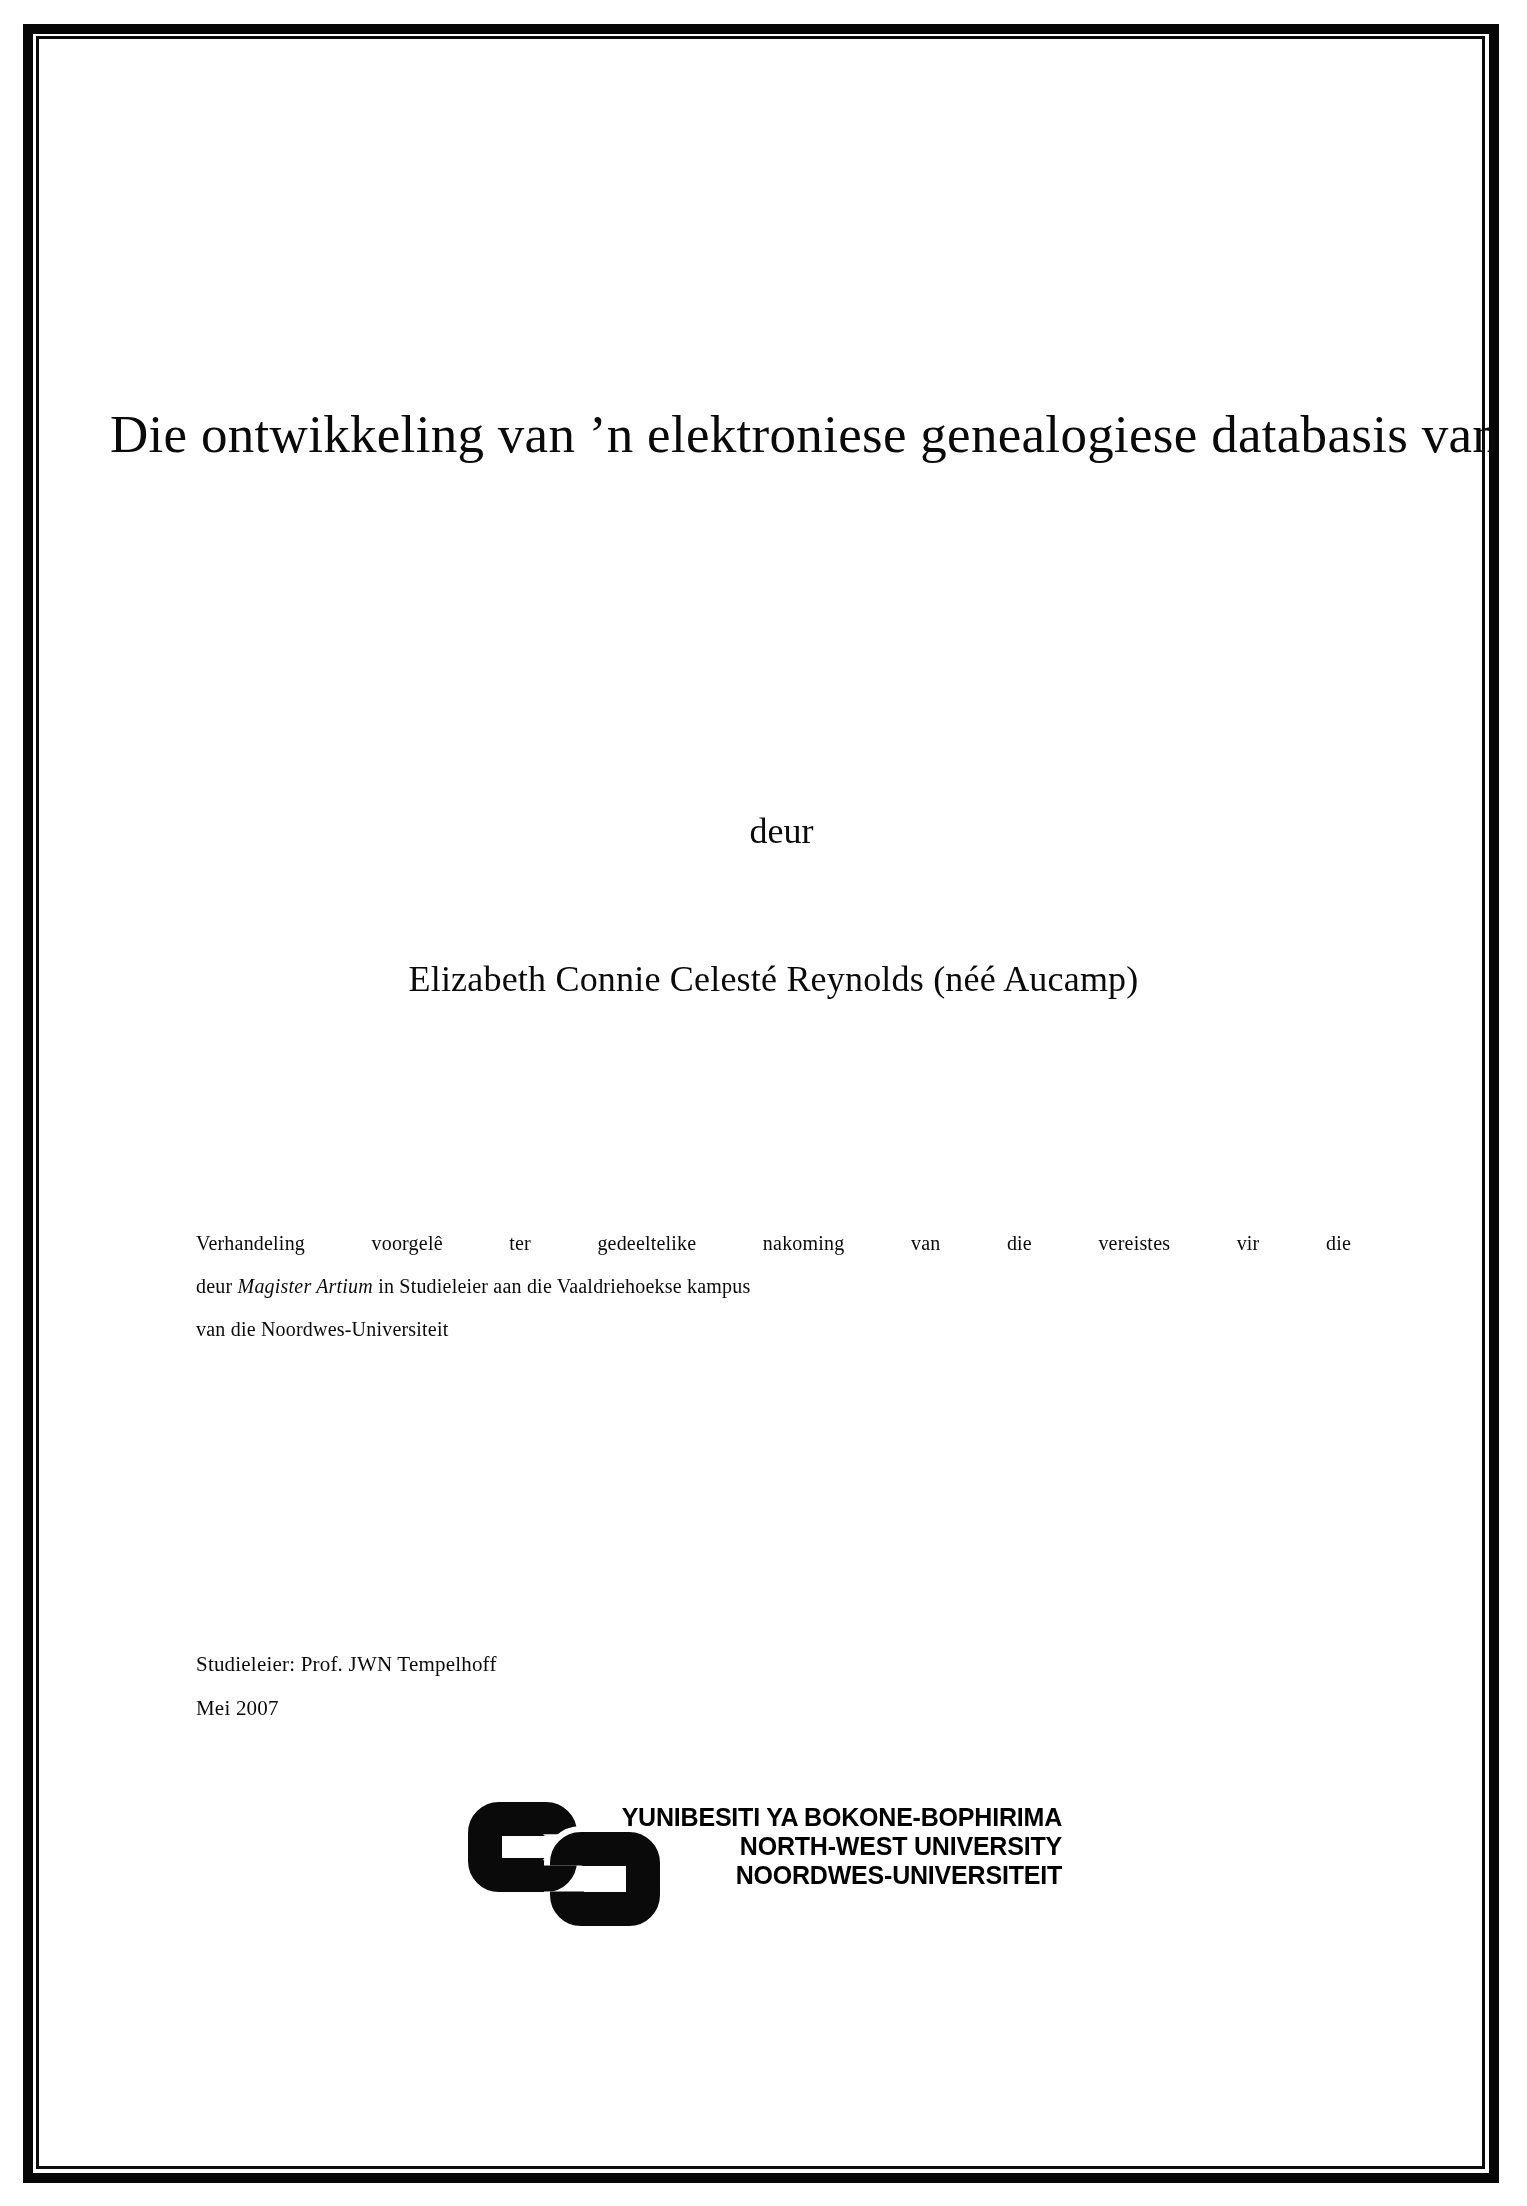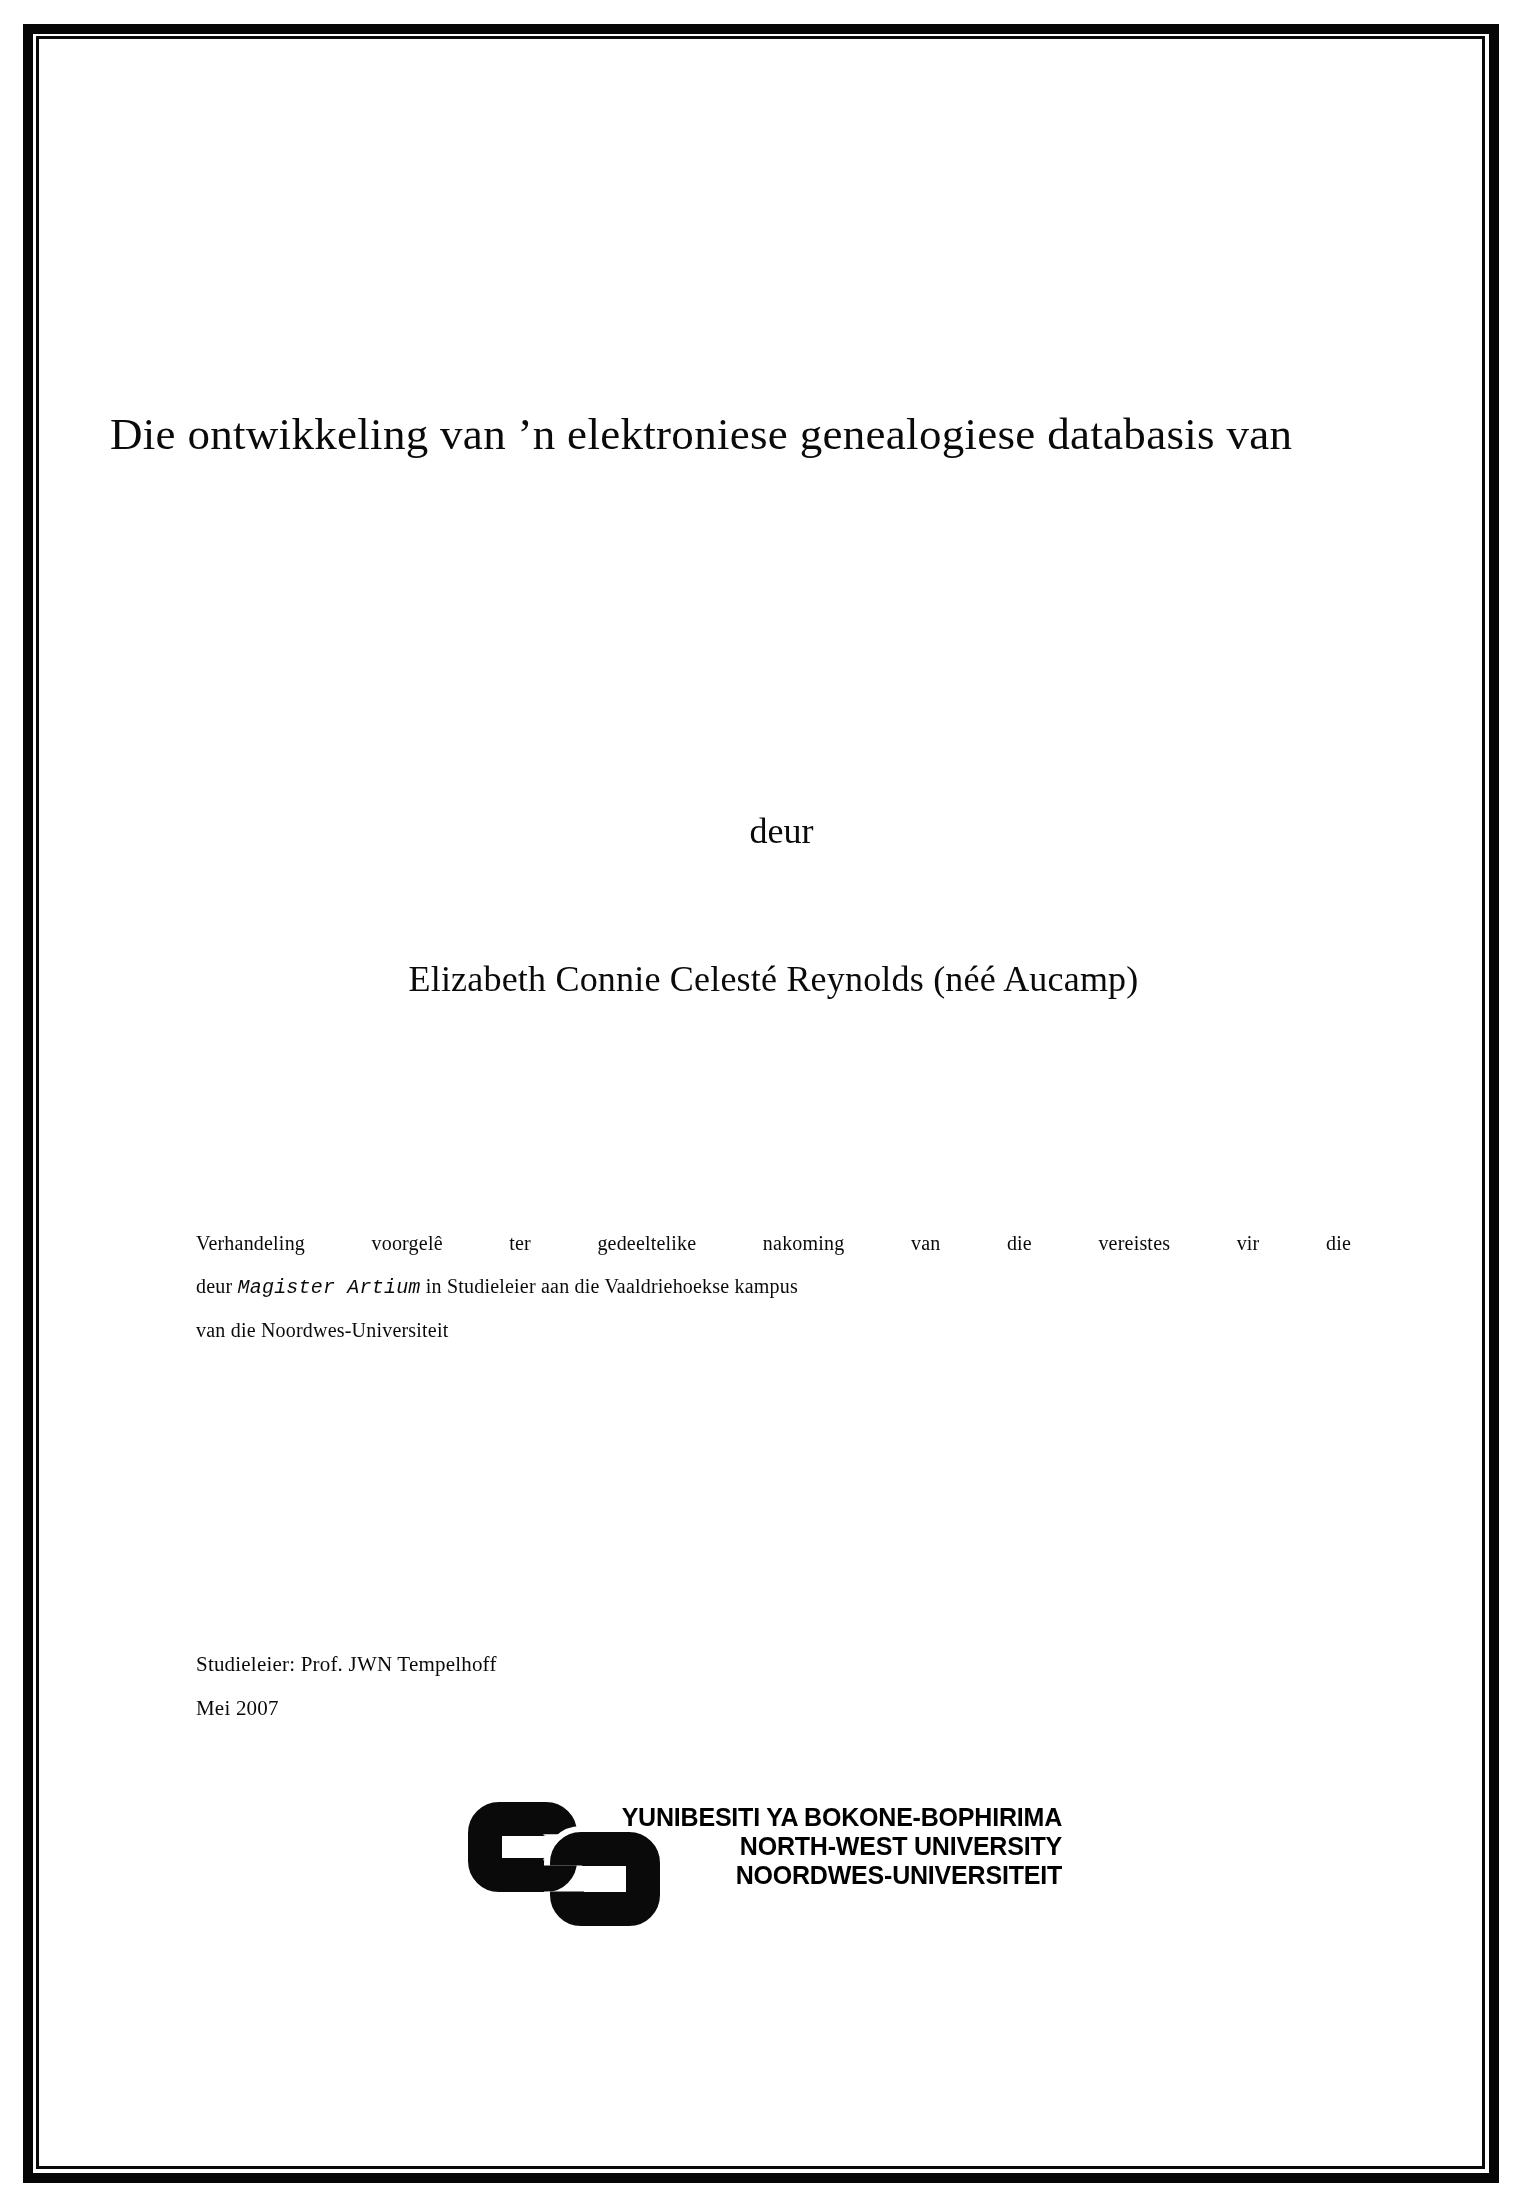--- a/index.html
+++ b/index.html
@@ -33,21 +33,21 @@
     right: 4px;
     bottom: 4px;
     border: 3px solid #0a0a0a;
   }
   .title {
     position: absolute;
     left: 110px;
     right: 100px;
     top: 396px;
     text-align: left;
-    font-size: 45px;
+    font-size: 53px;
     line-height: 77px;
     letter-spacing: 0.3px;
     white-space: nowrap;
   }
   .byline {
     position: absolute;
     left: 36px;
     right: 0;
     top: 810px;
     text-align: center;
@@ -68,21 +68,21 @@
     width: 1155px;
     top: 1222px;
     font-size: 20px;
     line-height: 43px;
     letter-spacing: 0.2px;
   }
   .line-just {
     text-align: justify;
     text-align-last: justify;
   }
-  .it { font-style: italic; font-family: Liberation Mono, monospace; }
+  .it { font-style: italic; }
   .supervisor {
     position: absolute;
     left: 196px;
     top: 1642px;
     font-size: 21px;
     line-height: 44px;
     letter-spacing: 0.2px;
   }
   .logo-mark {
     position: absolute;

